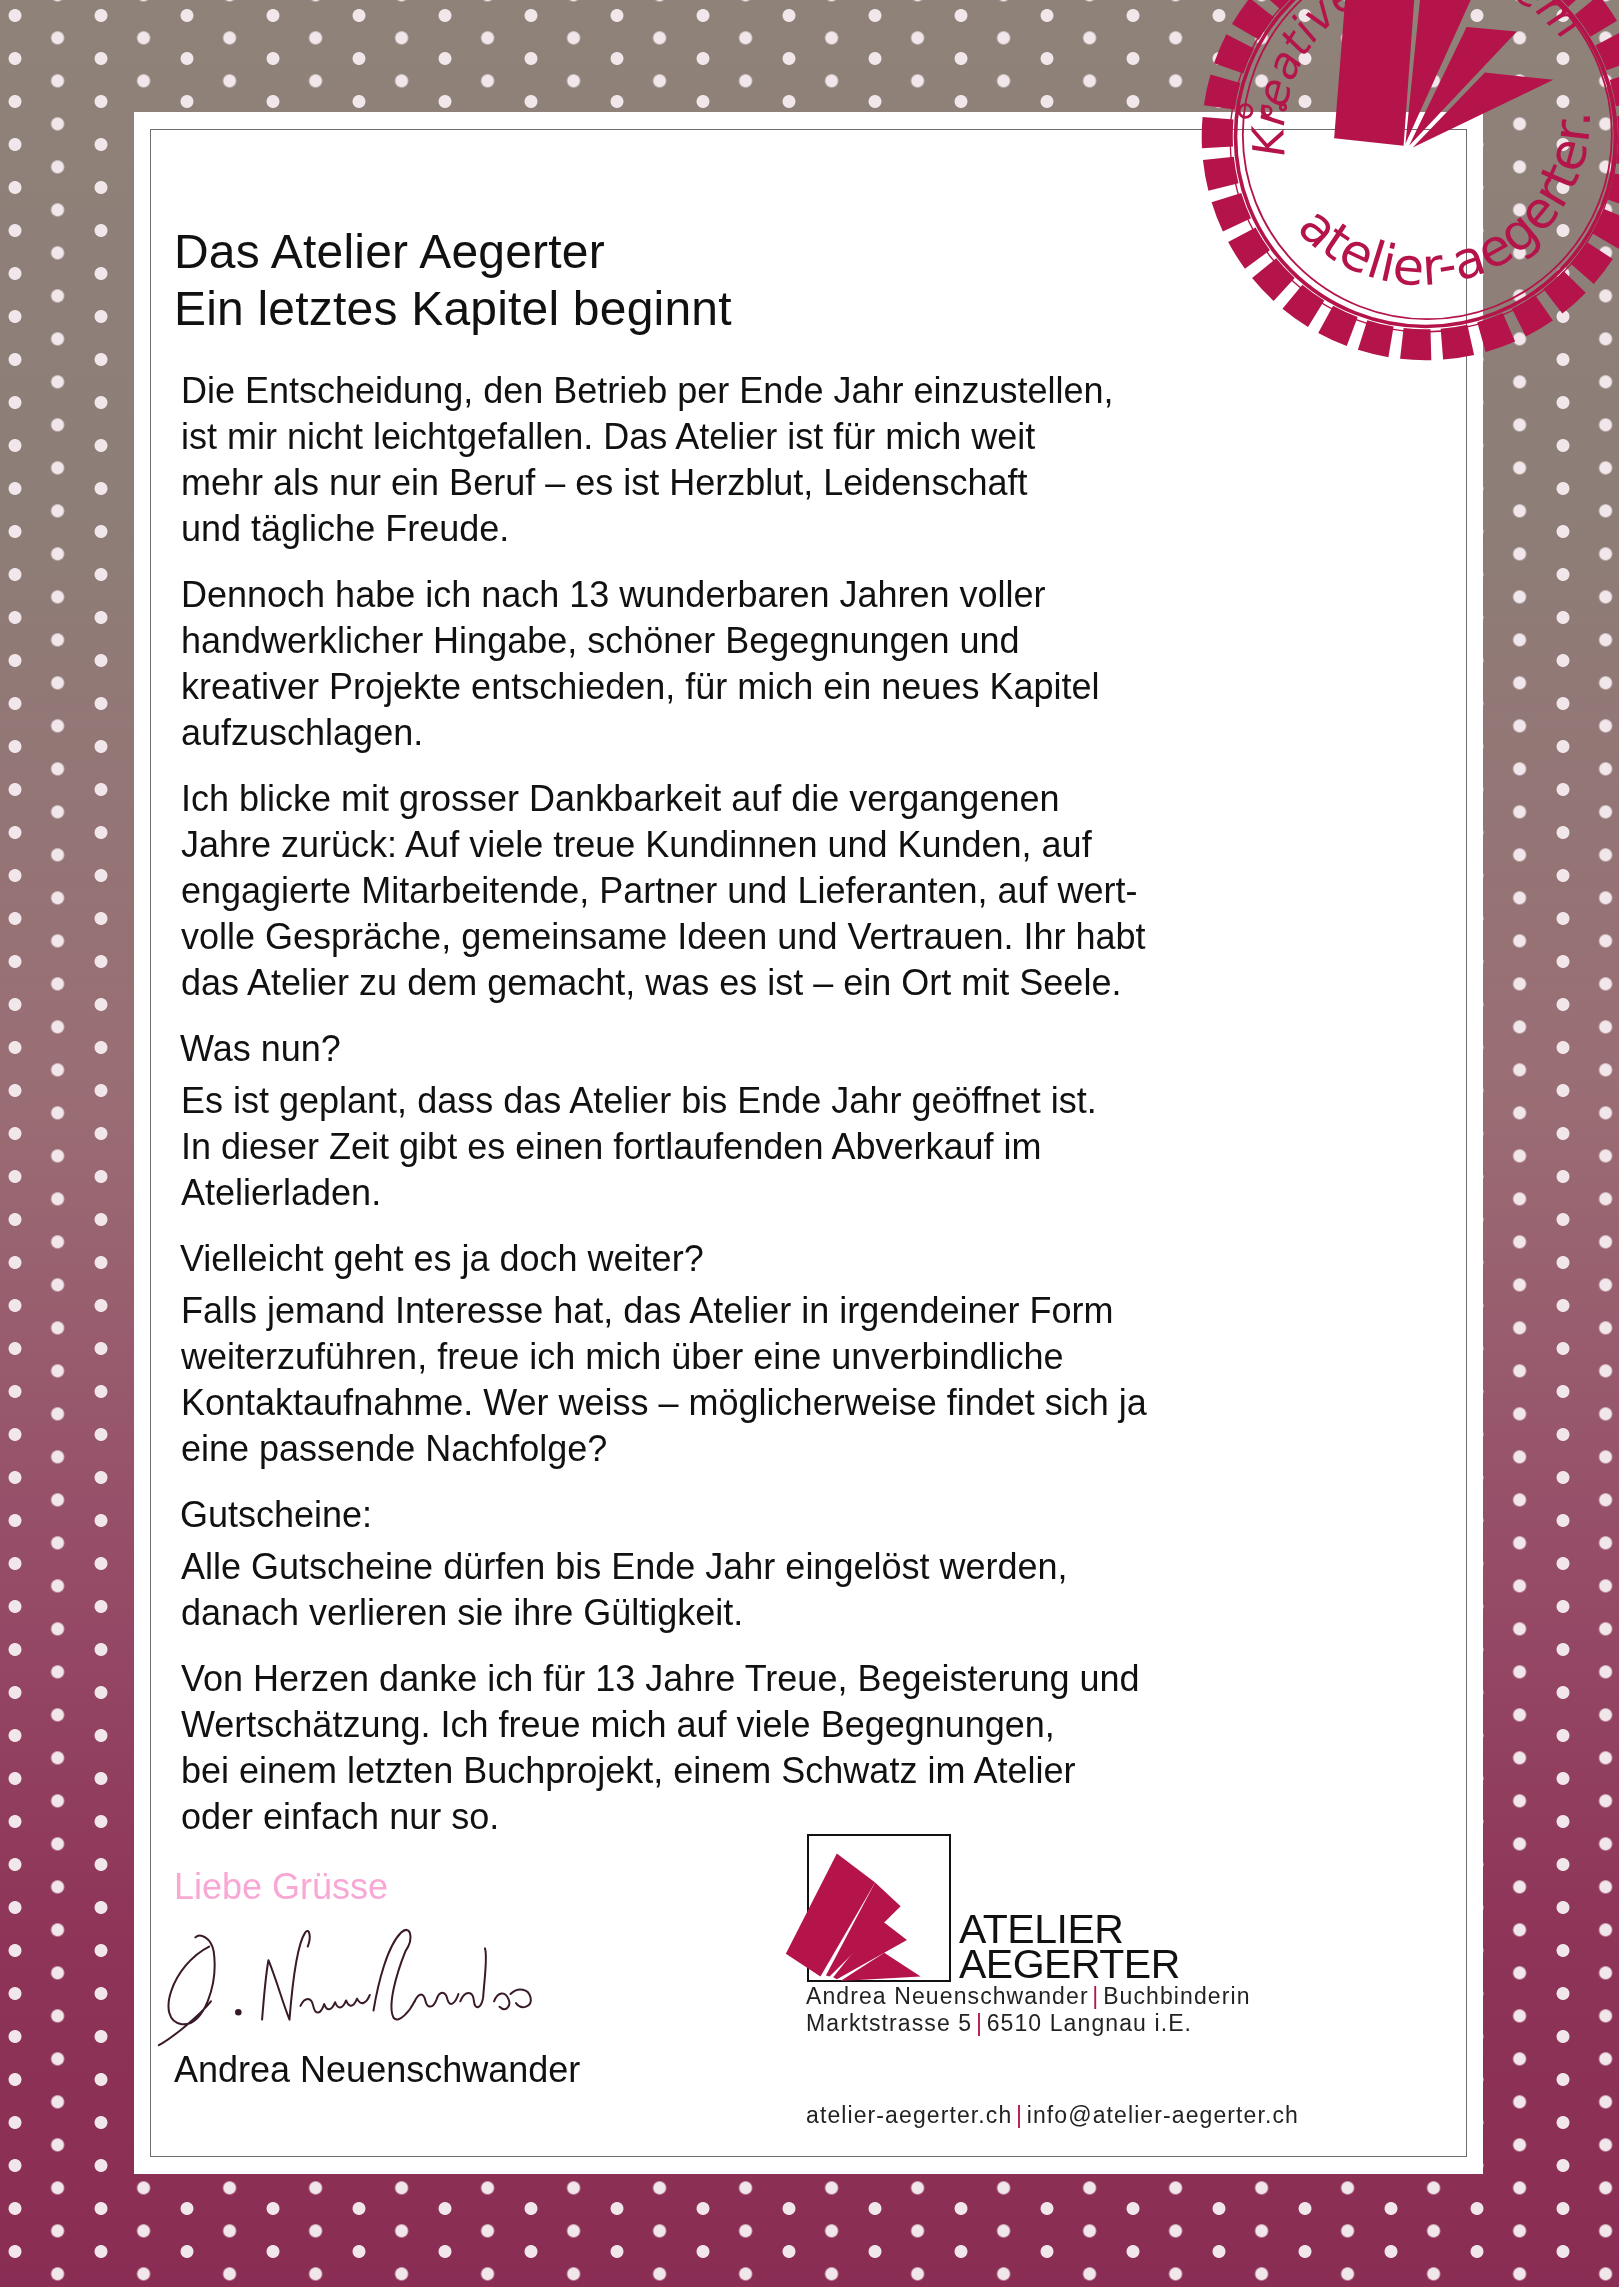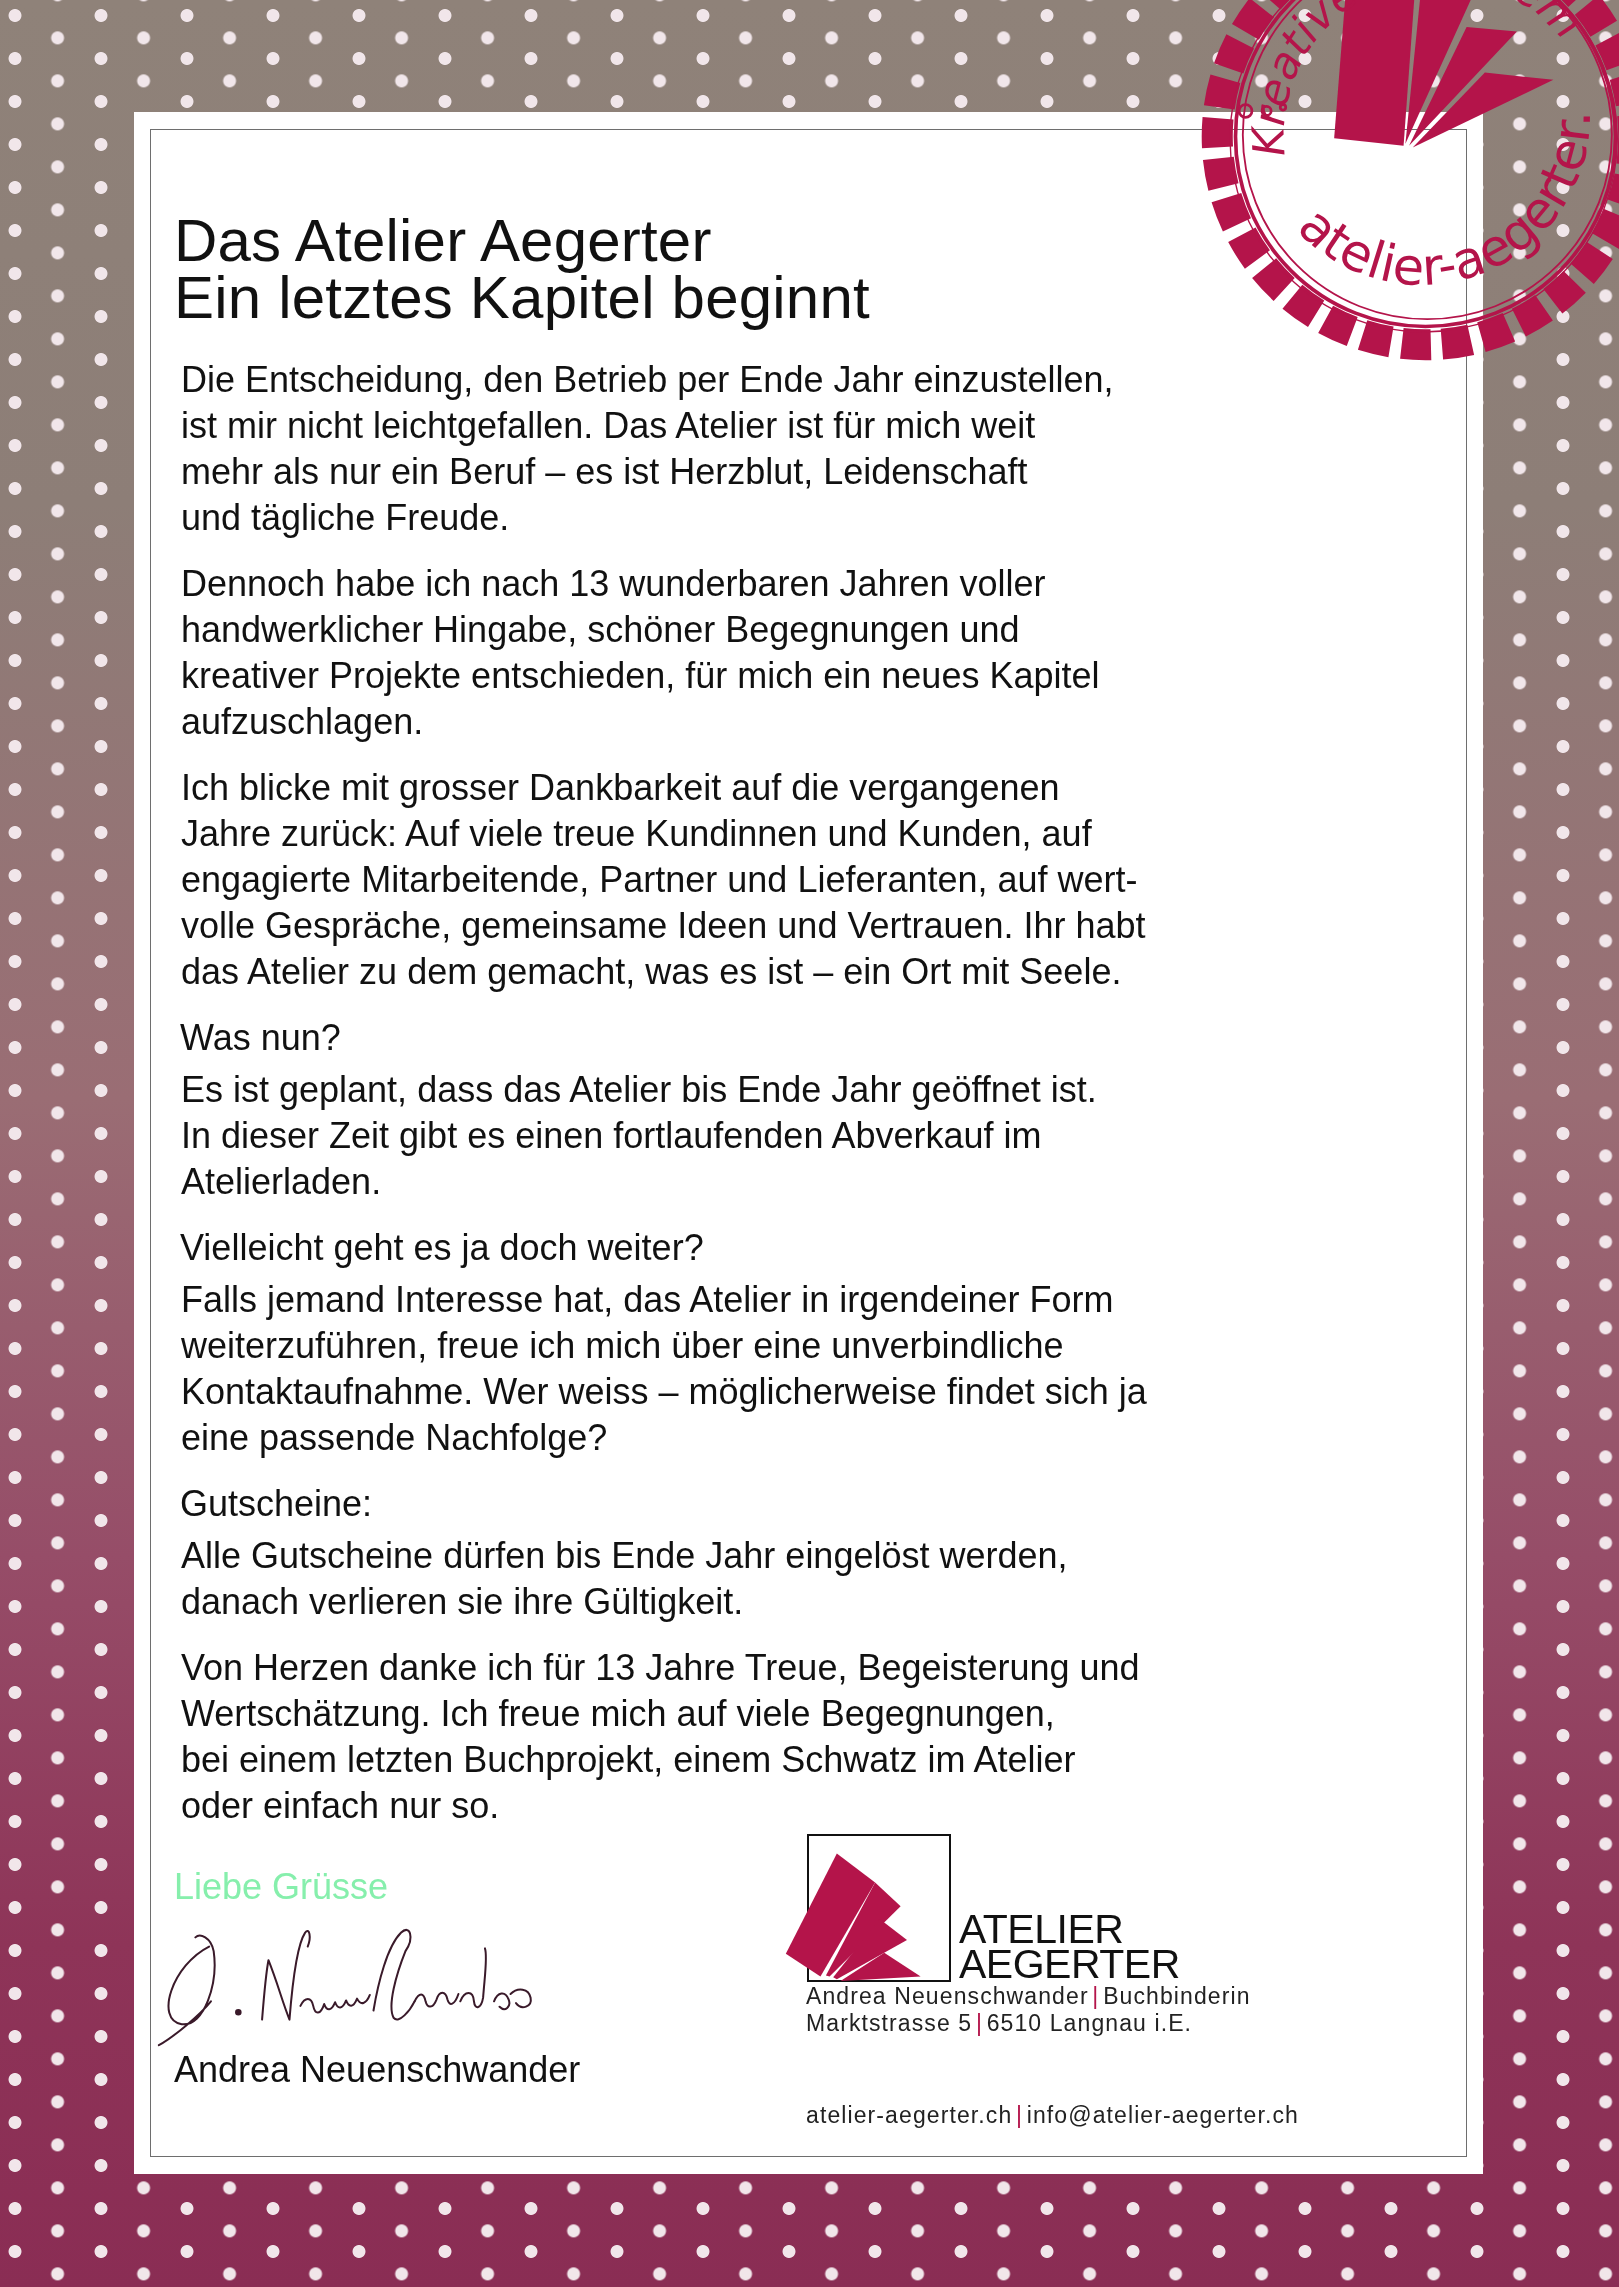--- a/index.html
+++ b/index.html
@@ -18,25 +18,25 @@
     position:absolute; left:134px; top:112px; width:1349px; height:2062px;
     background:#ffffff;
   }
   .card-inner {
     position:absolute; left:16.4px; top:17.4px; right:16.4px; bottom:17.4px;
     border:1.8px solid #6e6e6e;
   }
   .content {
     position:absolute; left:174px; top:212px; width:1279px; color:#111;
   }
-  .title { font-size:60px; line-height:57px; margin:0 0 31px 0; font-weight:normal; letter-spacing:0.2px; }
+  .title { font-size:48px; line-height:57px; margin:11px 0 31px 0; font-weight:normal; letter-spacing:0.2px; }
   .p { font-size:36px; line-height:46px; margin:0 0 20px 7px; white-space:pre-line; }
   .h { font-size:36px; line-height:46px; margin:6px; }
 
-  .greeting { position:absolute; left:174px; top:1864px; font-size:36px; line-height:46px; color:#86efac; }
+  .greeting { position:absolute; left:174px; top:1864px; font-size:36px; line-height:46px; color:#f9a8d4; }
   .signature { position:absolute; left:154px; top:1910px; width:439px; height:137px; }
   .signer { position:absolute; left:174px; top:2047px; font-size:36px; line-height:46px; color:#111; }
 
   .logo-box { position:absolute; left:807px; top:1834px; width:144px; height:148px; border:2.7px solid #111; box-sizing:border-box; }
   .logo-fan { position:absolute; left:784px; top:1846px; width:164px; height:137px; }
   .logo-text { position:absolute; left:959px; top:1912px; font-size:41px; line-height:35px; color:#111; letter-spacing:-0.5px; }
 
   .contact { position:absolute; left:806px; top:1983px; font-size:23px; line-height:27.4px; color:#222; letter-spacing:1.1px; }
   .contact .sep { color:#b4144a; padding:0 3.7px; }
   .web { position:absolute; left:806px; top:2102px; font-size:23px; line-height:27.4px; color:#222; letter-spacing:1.1px; }

